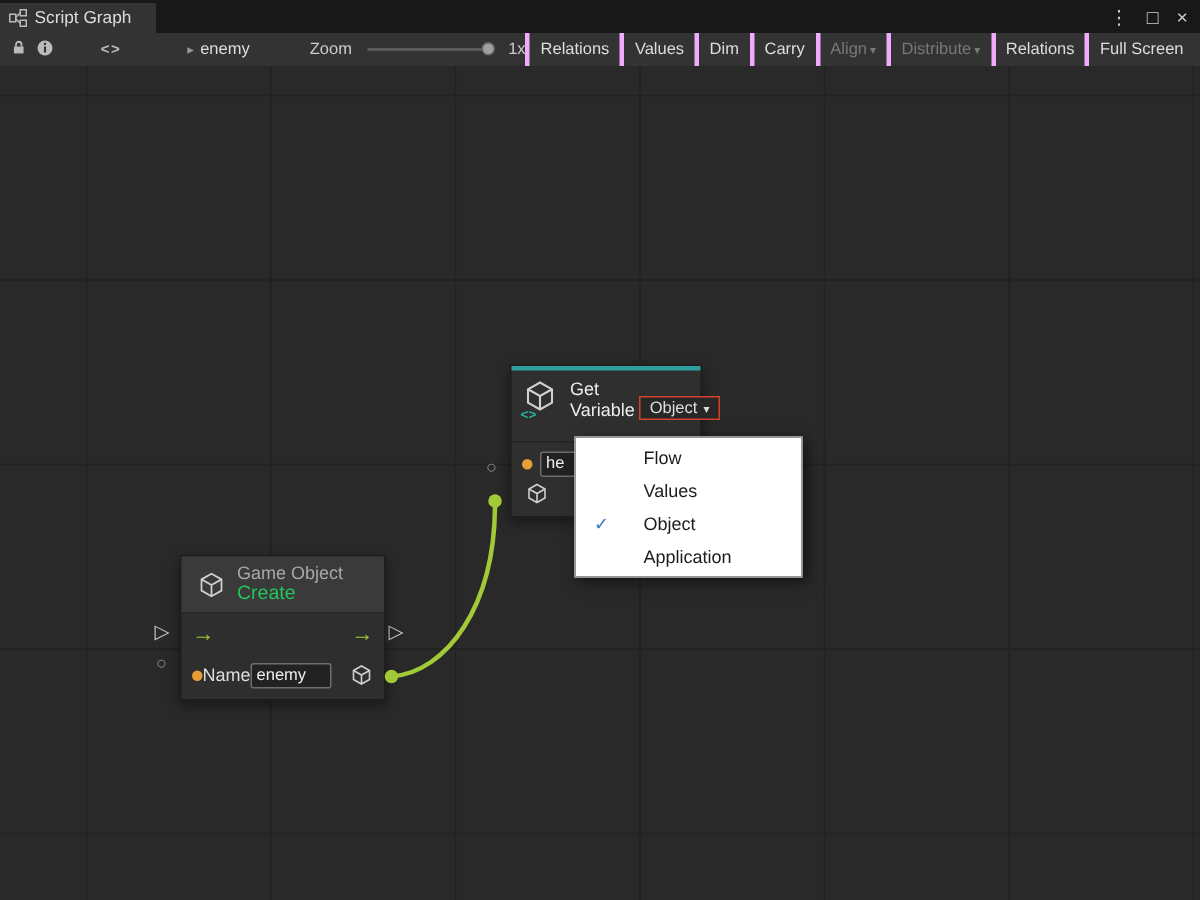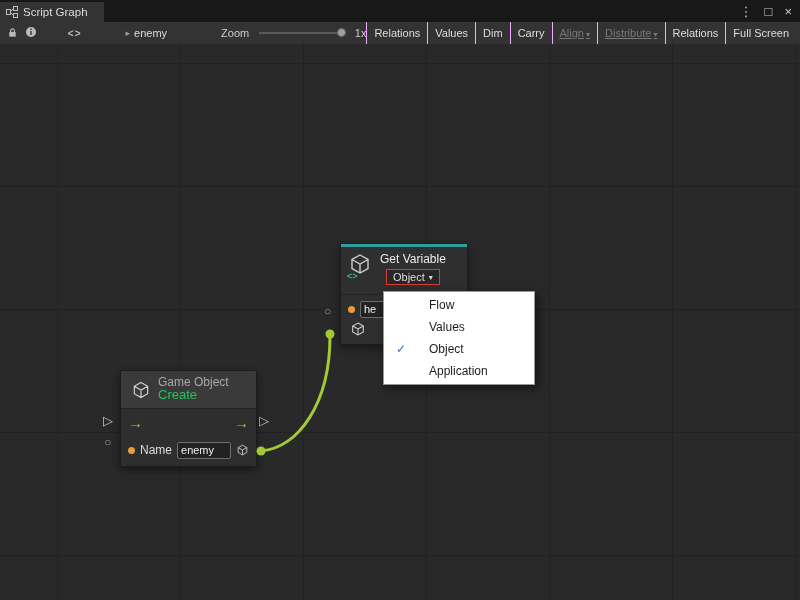--- a/index.html
+++ b/index.html
@@ -14,28 +14,28 @@
            padding-right:8px;color:#ccc;font-size:13px;height:22px;}
   .winctrl span{cursor:default;}
 
   
   .toolbar{height:22px;background:#333;border-bottom:1px solid #1d1d1d;
            display:flex;align-items:center;padding:0 4px;font-size:11px;color:#ddd;}
   .tool-icon{width:18px;text-align:center;color:#bbb;}
   .code-glyph{margin-left:28px;color:#bbb;font-weight:bold;font-size:10px;letter-spacing:1px;}
   .graph-field{margin-left:44px;display:flex;align-items:center;gap:4px;color:#ddd;}
   .graph-field .arrow{color:#999;font-size:9px;}
-  .zoom-label{margin-left:54px;color:#ccc;}
+  .zoom-label{margin-left:40px;color:#ccc;}
   .zoom-track{margin-left:10px;width:84px;height:2px;background:#5a5a5a;position:relative;}
   .zoom-knob{position:absolute;right:-3px;top:-4px;width:9px;height:9px;border-radius:50%;
              background:#a0a0a0;border:1px solid #666;box-sizing:border-box;}
   .zoom-value{margin-left:12px;color:#ccc;}
   .tb-buttons{margin-left:auto;display:flex;height:22px;}
-  .tb-btn{padding:0 7px;line-height:22px;border-left:1px solid #f0abfc;color:#ddd;cursor:default;white-space:nowrap;}
-  .tb-btn.disabled{color:#787878;text-decoration:underline;}
+  .tb-btn{padding:0 7px;line-height:22px;border-left:3px solid #f0abfc;color:#ddd;cursor:default;white-space:nowrap;}
+  .tb-btn.disabled{color:#787878;}
   .tb-btn .caret{font-size:8px;margin-left:2px;}
 
   
   .canvas{position:absolute;left:0;top:44px;width:800px;height:556px;
           background-color:#292929;
           background-image:
             linear-gradient(to right,#222 1px,transparent 1px),
             linear-gradient(to bottom,#222 1px,transparent 1px);
           background-size:123px 123px;background-position:57px 19px;}
 
@@ -44,33 +44,33 @@
 
   
   .node-create{left:120px;top:326px;width:137px;height:97px;}
   .nc-header{background:#3a3a3a;display:flex;align-items:center;gap:7px;
              padding:5px 10px;height:27px;border-bottom:1px solid #242424;}
   .nc-cat{font-size:12px;color:#a8a8a8;line-height:11px;}
   .nc-title{font-size:13px;color:#22c55e;line-height:14px;}
   .nc-row-flow{display:flex;justify-content:space-between;align-items:center;
                height:24px;padding:2px 7px 0 7px;}
   .flow-arrow{font-size:15px;font-weight:bold;line-height:16px;}
-  .nc-row-name{display:flex;align-items:center;gap:5px;padding:2px 7px;height:26px;}
+  .nc-row-name{display:flex;align-items:center;padding:2px 7px;height:26px;}
   .dot{width:7px;height:7px;border-radius:50%;display:inline-block;flex:none;}
   .name-label{font-size:12px;color:#ddd;}
   .val-input{background:#222;border:1px solid #6e6e6e;color:#eee;font-size:11px;
              font-family:"Liberation Sans",sans-serif;width:46px;height:15px;padding:0 3px;border-radius:2px;}
 
   
   .node-getvar{left:340px;top:199px;width:128px;height:102px;background:#2f2f2f;}
   .gv-strip{height:3px;}
   .gv-header{display:flex;align-items:flex-start;gap:6px;padding:5px 7px 4px 7px;height:38px;}
   .gv-icon-wrap{position:relative;width:26px;height:26px;flex:none;}
   .gv-code{position:absolute;left:-1px;bottom:-3px;font-size:9px;font-weight:bold;letter-spacing:0;}
-  .gv-col{display:flex;flex-direction:column;align-items:center;gap:3px;}
+  .gv-col{display:flex;align-items:flex-end;gap:3px;}
   .gv-title{font-size:12px;color:#ececec;}
   .gv-dropdown{display:flex;align-items:center;gap:4px;background:#272727;
                padding:1px 6px;font-size:11px;color:#ddd;cursor:default;}
   .gv-dropdown .caret{font-size:8px;}
   .gv-body{border-top:1px solid #242424;padding-top:4px;}
   .gv-row1{display:flex;align-items:center;gap:5px;padding:0 7px;height:20px;}
   .gv-row2{display:flex;align-items:center;padding:0 9px;height:20px;}
   .gv-input{width:40px;}
 
   

